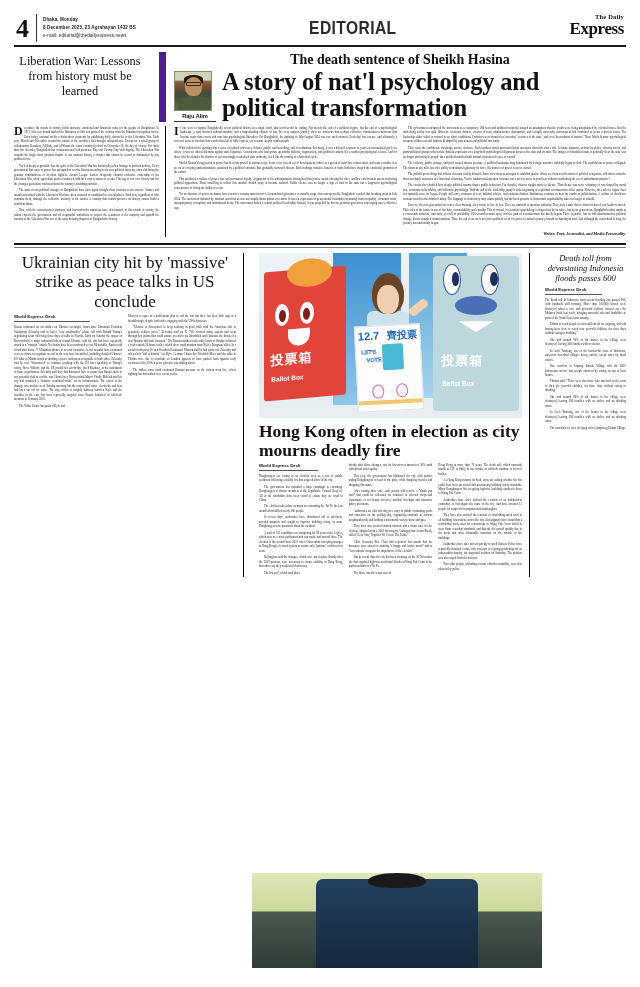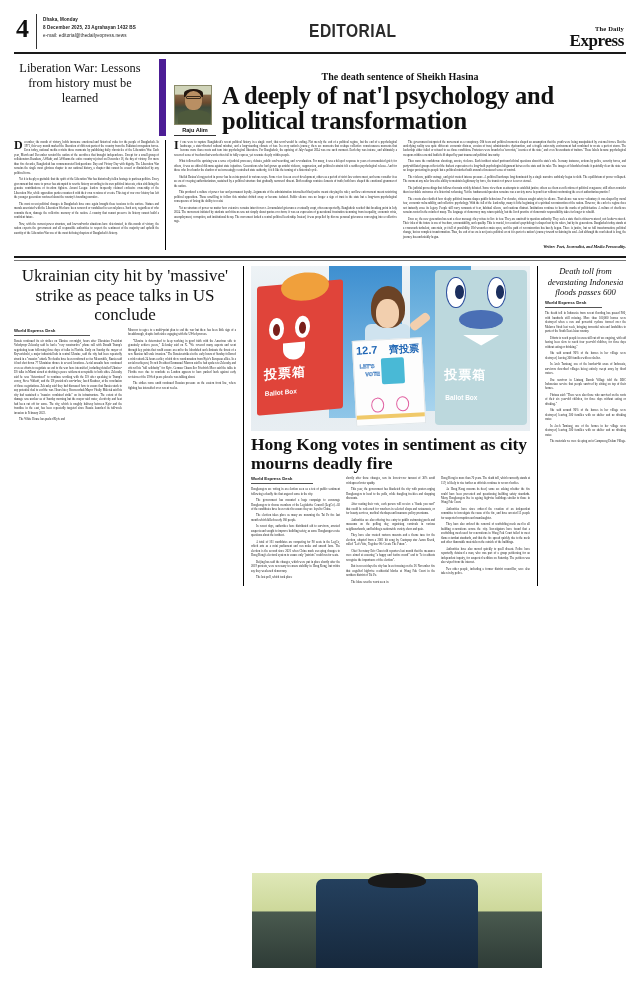--- a/index.html
+++ b/index.html
@@ -18,33 +18,33 @@
               padding-bottom:3px; margin-top:14px; }
   .folio { font-family:"Liberation Serif",serif; font-size:26px; font-weight:700;
            line-height:1; padding:2px 7px 0 2px; }
   .folio-meta { border-left:1px solid #333; padding-left:6px; font-family:"Liberation Sans",sans-serif;
                 font-size:4.6px; line-height:1.72; font-weight:700; letter-spacing:.1px; color:#1a1a1a;
                 padding-top:2px; }
   .folio-meta .em { font-weight:400; }
   .section-word { flex:1; text-align:center; font-family:"Liberation Sans",sans-serif;
                   font-weight:700; font-size:19px; letter-spacing:.5px; color:#2b2b2b;
                   transform:scaleX(.82); transform-origin:center; align-self:center; }
-  .logo { text-align:right; line-height:1; padding-right:2px;margin-top:12px; }
+  .logo { text-align:right; line-height:1; padding-right:2px; }
   .logo .the-daily { font-family:"Liberation Serif",serif; font-size:6.5px; font-weight:700;
                      letter-spacing:.2px; margin-bottom:-1px; }
   .logo .express { font-family:"Liberation Serif",serif; font-size:17px; font-weight:700;
                    letter-spacing:-.4px; }
 
   
   .headband { display:flex; margin-top:5px; }
   .hb-left { width:152px; padding-right:13px; border-right:7px solid #4c1d95; }
   .hb-left h1 { font-size:12.4px; line-height:1.22; font-weight:400; text-align:center;
                 margin:2px 0 0; font-family:"Liberation Serif",serif; }
   .hb-right { flex:1; padding-left:8px; }
-  .kicker { text-align:center; font-size:10px; font-weight:700; margin:12px 0 1px;
+  .kicker { text-align:center; font-size:14px; font-weight:700; margin:0 0 1px;
             font-family:"Liberation Serif",serif; }
   .hb-main { display:flex; align-items:flex-start; }
   .author-block { width:42px; flex:none; padding-top:2px; }
   .author-photo { width:38px; height:40px; border:1px solid #8a8a6a; background:
         linear-gradient(#cfd3b8 0%, #cfd3b8 22%, #8a6a4a 23%, #6b4a2e 44%, #3f4a3a 56%, #5d6b4a 100%);
         position:relative; overflow:hidden; }
   .author-photo .face { position:absolute; left:10px; top:5px; width:17px; height:19px;
         background:#b98f63; border-radius:48% 48% 42% 42%; }
   .author-photo .hair { position:absolute; left:9px; top:3px; width:19px; height:8px;
         background:#22160f; border-radius:50% 50% 0 0; }
@@ -75,21 +75,21 @@
   .we-rule { border-top:2px solid #1a1a1a; margin-top:6px; }
   .we-bar { display:flex; align-items:baseline; padding-top:4px; }
   .we-title { font-family:"Liberation Sans",sans-serif; font-weight:700; font-size:15px;
               letter-spacing:-.3px; transform:scaleX(.78); transform-origin:left center;
               color:#2b2b2b; }
   .we-pipe { font-size:13px; color:#555; margin:0 4px 0 -22px; }
   .we-mail { font-family:"Liberation Sans",sans-serif; font-size:4.6px; font-weight:700; color:#222; }
   .we-underline { border-bottom:1px solid #777; margin:2px 0 5px; }
 
   
-  .world { display:flex; gap:0; }
+  .world { display:flex; gap:8px; }
   .w-left { width:230px; padding-right:7px; border-right:1px solid #000; }
   .w-mid  { flex:1; padding:0 7px; border-right:1px solid #000; }
   .w-right{ width:88px; padding-left:7px; }
 
   .w-head { font-family:"Liberation Serif",serif; font-weight:400; text-align:center;
             line-height:1.15; margin:0 0 3px; }
   .w-head.uk { font-size:17px; }
   .w-head.hk { font-size:17.5px; font-weight:700; line-height:1.08; text-align:left; }
   .w-head.idn { font-size:8.6px; font-style:italic; line-height:1.2; }
 
@@ -202,21 +202,21 @@
       <div class="hb-main">
         <div class="author-block">
           <div class="author-photo">
             <div class="body"></div>
               <div class="hair"></div>
               <div class="face"></div>
               <div class="glass"></div>
           </div>
           <div class="author-name">Raju Alim</div>
         </div>
-        <h2 class="bigtitle">A deeply of nat'l psychology and political transformation</h2>
+        <h2 class="bigtitle">A story of nat'l psychology and political transformation</h2>
       </div>
     </div>
   </div>
 
   <div class="ed-wrap">
     <div class="ed-left-col">
       <p class="body dropcap">December, the month of victory, holds immense emotional and historical value for the people of Bangladesh. In 1971, this very month marked the liberation of different parts of the country from the Pakistani occupation forces. Even today, national media revisits those moments by publishing daily chronicles of the Liberation War. Each year, March and December remind the nation of the sacrifices that brought independence. Except for a small group of collaborators Razakars, Al-Badr, and Al-Shams the entire country rejoiced on December 16, the day of victory. For more than five decades, Bangladesh has commemorated Independence Day and Victory Day with dignity. The Liberation War remains the single most glorious chapter in our national history, a chapter that cannot be erased or diminished by any political force.</p>
       <p class="body ind">Yet it is deeply regrettable that the spirit of the Liberation War has historically fallen hostage to partisan politics. Every government that came to power has attempted to rewrite history according to its own political interests, often sidelining the genuine contributions of freedom fighters. Awami League leaders frequently claimed exclusive ownership of the Liberation War, while opposition parties countered with their own versions of events. This tug of war over history has left the younger generation confused about the country's founding narrative.</p>
       <p class="body ind">The most recent political changes in Bangladesh have once again brought these tensions to the surface. Statues and murals associated with the Liberation War have been removed or vandalised in several places. Such acts, regardless of who commits them, damage the collective memory of the nation. A country that cannot preserve its history cannot build a confident future.</p>
       <p class="body ind">Now, with the current power structure, and law-and-order situations have deteriorated, in this month of victory, the nation expects the government and all responsible authorities to respect the sentiment of the majority and uphold the sanctity of the Liberation War one of the most defining chapters of Bangladesh's history.</p>
@@ -300,21 +300,21 @@
           <div class="cn">齊投票</div>
           <div class="lets">LET'S</div>
           <div class="vote">VOTE</div>
           <div class="ground"></div>
           <div class="bike">
               <div class="wheel" style="left:0"></div>
               <div class="wheel" style="right:0"></div>
             </div>
         </div>
       </div>
-      <h3 class="w-head hk">Hong Kong votes in sentiment as city mourns deadly fire</h3>
+      <h3 class="w-head hk">Hong Kong often in election as city mourns deadly fire</h3>
       <div class="cols3">
         <div>
           <div class="desk">World Express Desk</div>
           <div class="desk-rule"></div>
           <p class="body">Hongkongers are voting in an election seen as a test of public sentiment following a deadly fire that angered some in the city.</p>
           <p class="body ind">The government has mounted a huge campaign to encourage Hongkongers to choose members of the Legislative Council (LegCo). All of the candidates have been vetted to ensure they are loyal to China.</p>
           <p class="body ind">The election takes place as many are mourning the Tai Po fire last month which killed nearly 160 people.</p>
           <p class="body ind">In recent days, authorities have distributed aid to survivors, arrested suspects and sought to improve building safety, as some Hongkongers raise questions about the incident.</p>
           <p class="body ind">A total of 161 candidates are competing for 90 seats in the LegCo, which acts as a mini parliament and can make and amend laws. The election is the second since 2021 when China made sweeping changes to Hong Kong's electoral system to ensure only "patriots" could run for seats.</p>
           <p class="body ind">Beijing has said the changes, which were put in place shortly after the 2019 protests, were necessary to ensure stability in Hong Kong, but critics say they weakened democracy.</p>

